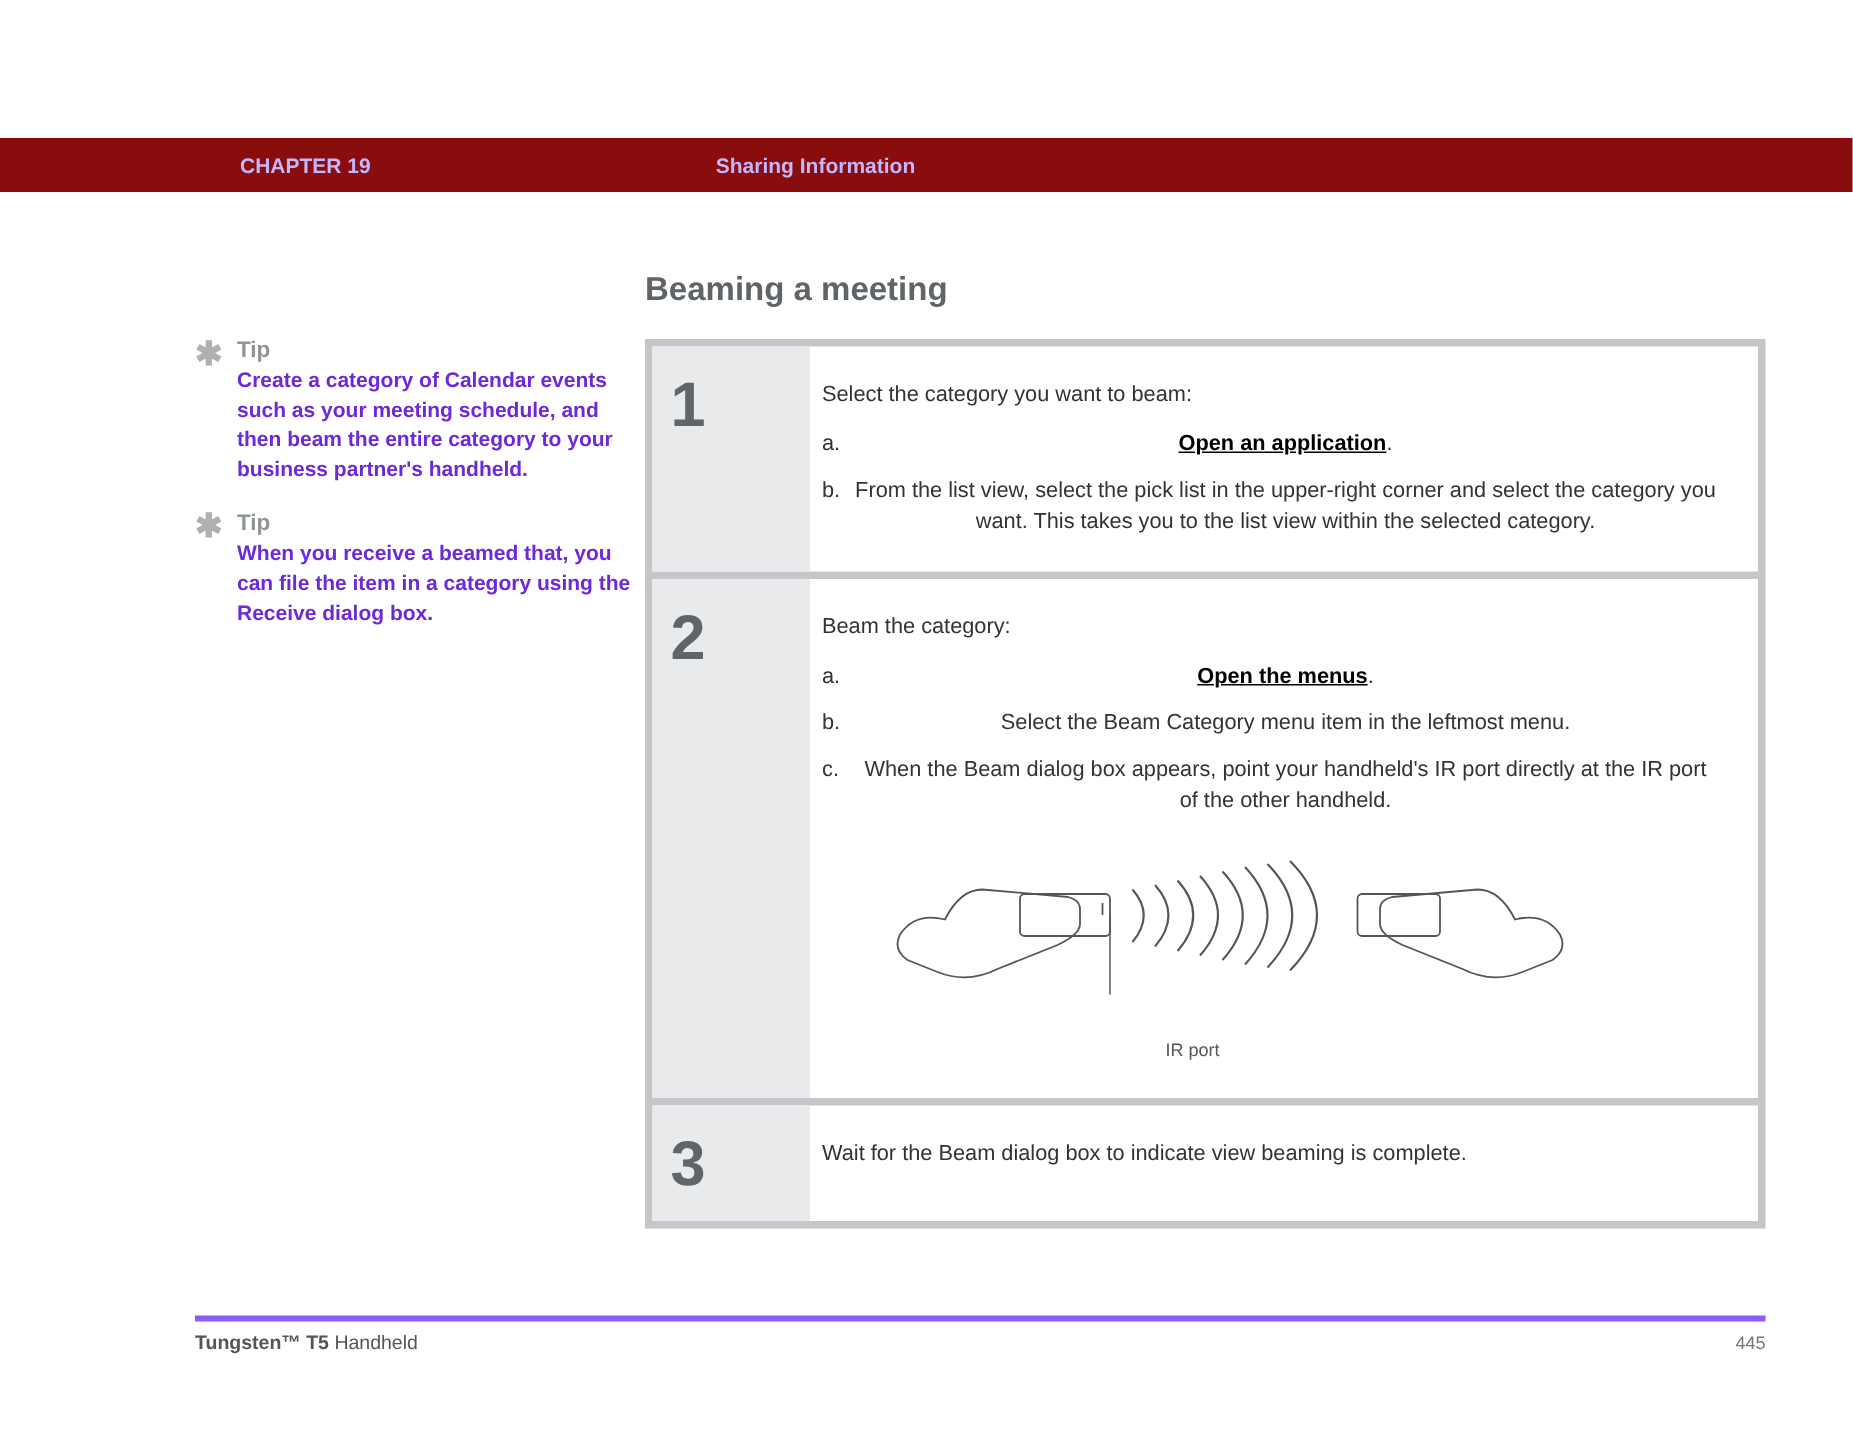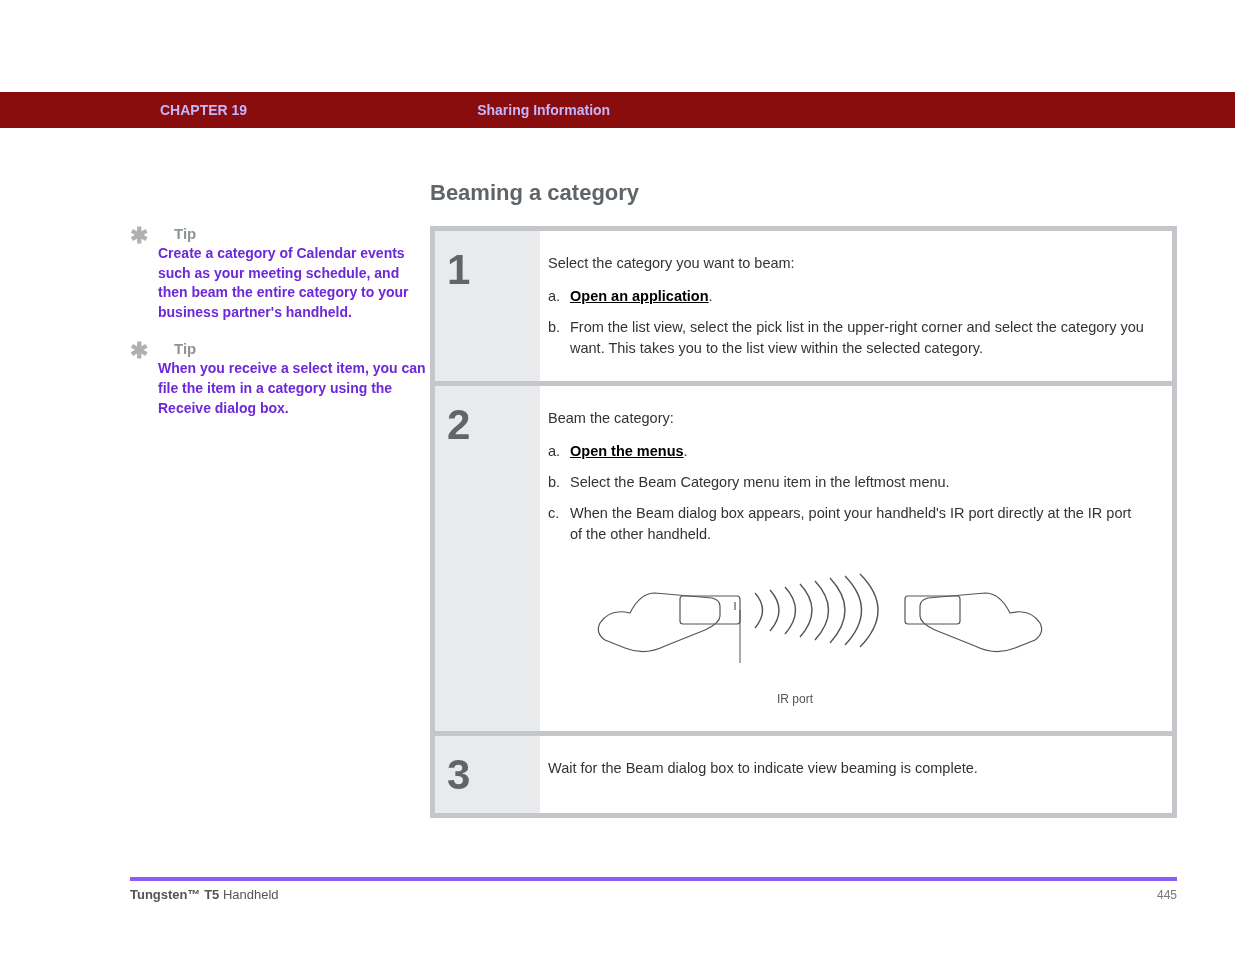--- a/index.html
+++ b/index.html
@@ -60,21 +60,20 @@
     text-align: left;
   }
   .tip-content {
     flex: 1;
   }
   .tip-label {
     color: #8f9497;
     font-weight: bold;
     font-size: 15px;
     margin-bottom: 2px;
-    margin-left: 16px;
   }
   .tip-text {
     color: #6d28d9;
     font-weight: bold;
     font-size: 14px;
     line-height: 1.4;
   }
   .main {
     flex: 1;
   }
@@ -131,20 +130,21 @@
     display: flex;
     margin-bottom: 10px;
   }
   .sub-list li:last-child{margin-bottom:0;}
   .sub-letter {
     width: 22px;
     flex-shrink: 0;
   }
   .sub-text {
     flex: 1;
+    text-align: center;
   }
   .link-underline {
     font-weight: bold;
     text-decoration: underline;
     color: #000;
   }
   .ir-illustration {
     margin: 18px 0 0 22px;
     width: 500px;
   }
@@ -219,28 +219,28 @@
         <div class="tip-content">
           <div class="tip-label">Tip</div>
           <div class="tip-text">Create a category of Calendar events such as your meeting schedule, and then beam the entire category to your business partner's handheld.</div>
         </div>
       </div>
 
       <div class="tip-block">
         <div class="tip-icon">✱</div>
         <div class="tip-content">
           <div class="tip-label">Tip</div>
-          <div class="tip-text">When you receive a select item, you can file the item in a category using the Receive dialog box.</div>
+          <div class="tip-text">When you receive a beamed that, you can file the item in a category using the Receive dialog box.</div>
         </div>
       </div>
 
     </div>
 
     <div class="main">
-      <div class="main-title">Beaming a category</div>
+      <div class="main-title">Beaming a meeting</div>
 
       <div class="steps-container">
 
         <div class="step-row">
           <div class="step-num-cell">
             <span class="step-num">1</span>
           </div>
           <div class="step-body">
             <div class="step-intro">Select the category you want to beam:</div>
             <ul class="sub-list">

